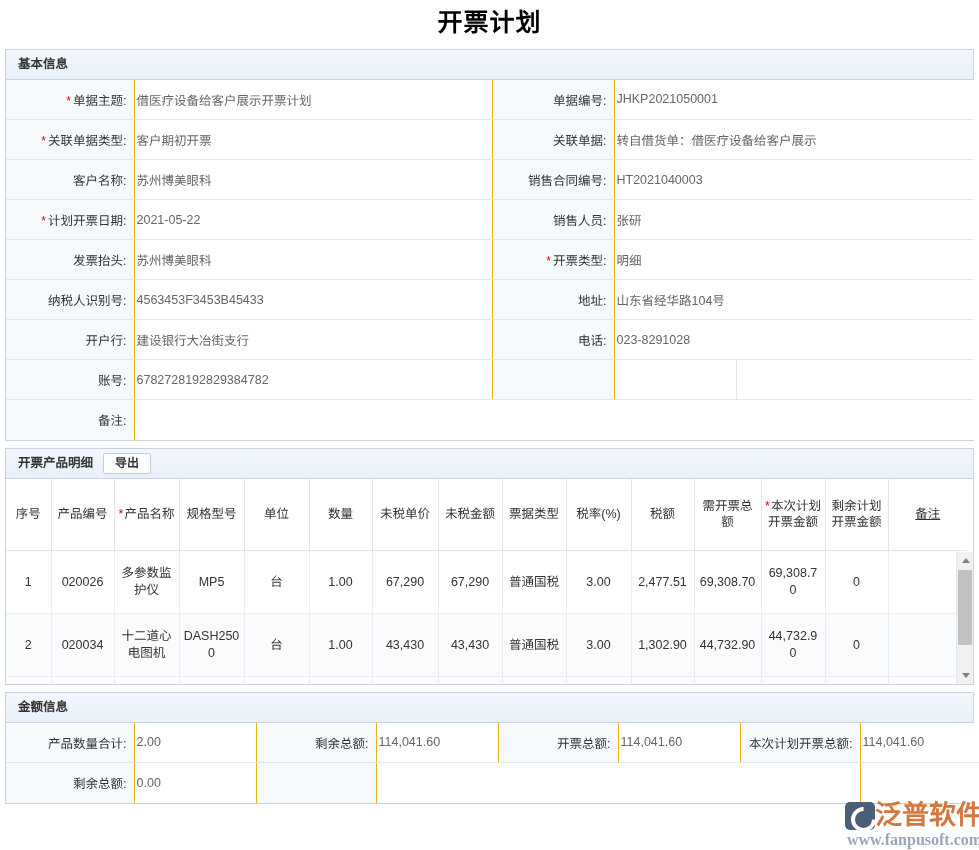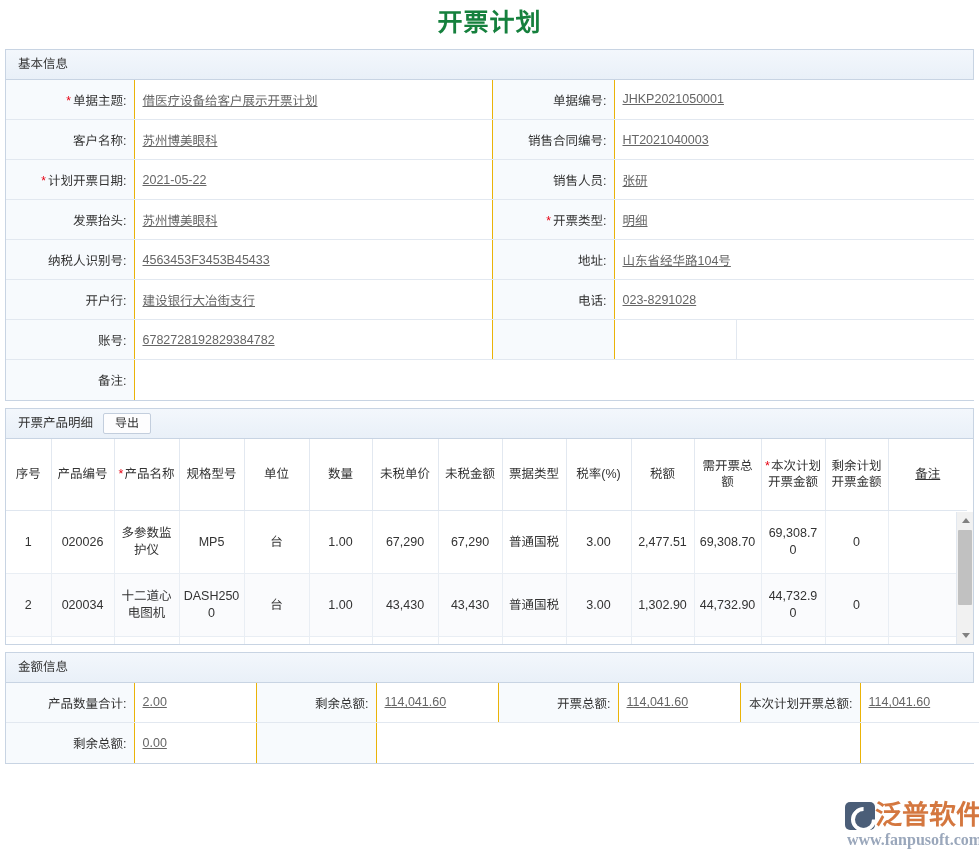--- a/index.html
+++ b/index.html
@@ -12,21 +12,21 @@
     color: #333;
     overflow: hidden;
   }
   .page { width: 979px; height: 850px; position: relative; }
 
   
   .page-title {
     text-align: center;
     font-size: 25px;
     font-weight: 700;
-    color: #15803d;
+    color: #000000;
     letter-spacing: 1px;
     padding: 9px 0 12px 0;
     line-height: 1.1;
   }
 
   
   .panel {
     margin: 0 5px 7px 5px;
     border: 1px solid #c8d4e3;
     background: #fff;
@@ -35,20 +35,21 @@
     height: 30px;
     line-height: 30px;
     background: linear-gradient(to bottom, #f3f7fc 0%, #e9f0f8 100%);
     border-bottom: 1px solid #c8d4e3;
     padding-left: 12px;
     font-size: 12.5px;
     color: #3a3a3a;
     display: flex;
     align-items: center;
     gap: 10px;
+    font-weight: bold;
   }
   .panel-head .ttl { font-size: 12.5px; color: #333; }
   .btn-export {
     display: inline-block;
     height: 21px;
     line-height: 19px;
     padding: 0 11px;
     font-size: 12px;
     color: #333;
     background: #fdfdfe;
@@ -76,25 +77,24 @@
   td.lbl {
     background: #f7fafd;
     text-align: right;
     padding-right: 7px;
     color: #333;
     white-space: nowrap;
   }
   td.lbl .req { color: #e60012; margin-right: 2px; font-size: 12px; }
   td.val {
     background: #ffffff;
-    padding-left: 8px;
+    padding-left: 2px;
     color: #666;
     overflow: hidden;
     white-space: nowrap;
-    text-decoration: underline;
   }
   td.blank { background: #f7fafd; }
   td.blankw { background: #ffffff; }
 
   
   .grid-wrap {
     position: relative;
     height: 205px;
     overflow: hidden;
     background: #fff;
@@ -226,20 +226,26 @@
           <col style="width:358px">
         <col style="width:122px">
           <col style="width:360px">
       </colgroup>
       <tbody id="basic-body">
           <tr>
             <td class="lbl"><span class="req">*</span>单据主题:</td>
             <td class="val">借医疗设备给客户展示开票计划</td>
             <td class="lbl">单据编号:</td>
             <td class="val">JHKP2021050001</td>
+          </tr>
+          <tr>
+            <td class="lbl"><span class="req">*</span>关联单据类型:</td>
+            <td class="val">客户期初开票</td>
+            <td class="lbl">关联单据:</td>
+            <td class="val">转自借货单：借医疗设备给客户展示</td>
           </tr>
           <tr>
             <td class="lbl">客户名称:</td>
             <td class="val">苏州博美眼科</td>
             <td class="lbl">销售合同编号:</td>
             <td class="val">HT2021040003</td>
           </tr>
           <tr>
             <td class="lbl"><span class="req">*</span>计划开票日期:</td>
             <td class="val">2021-05-22</td>

